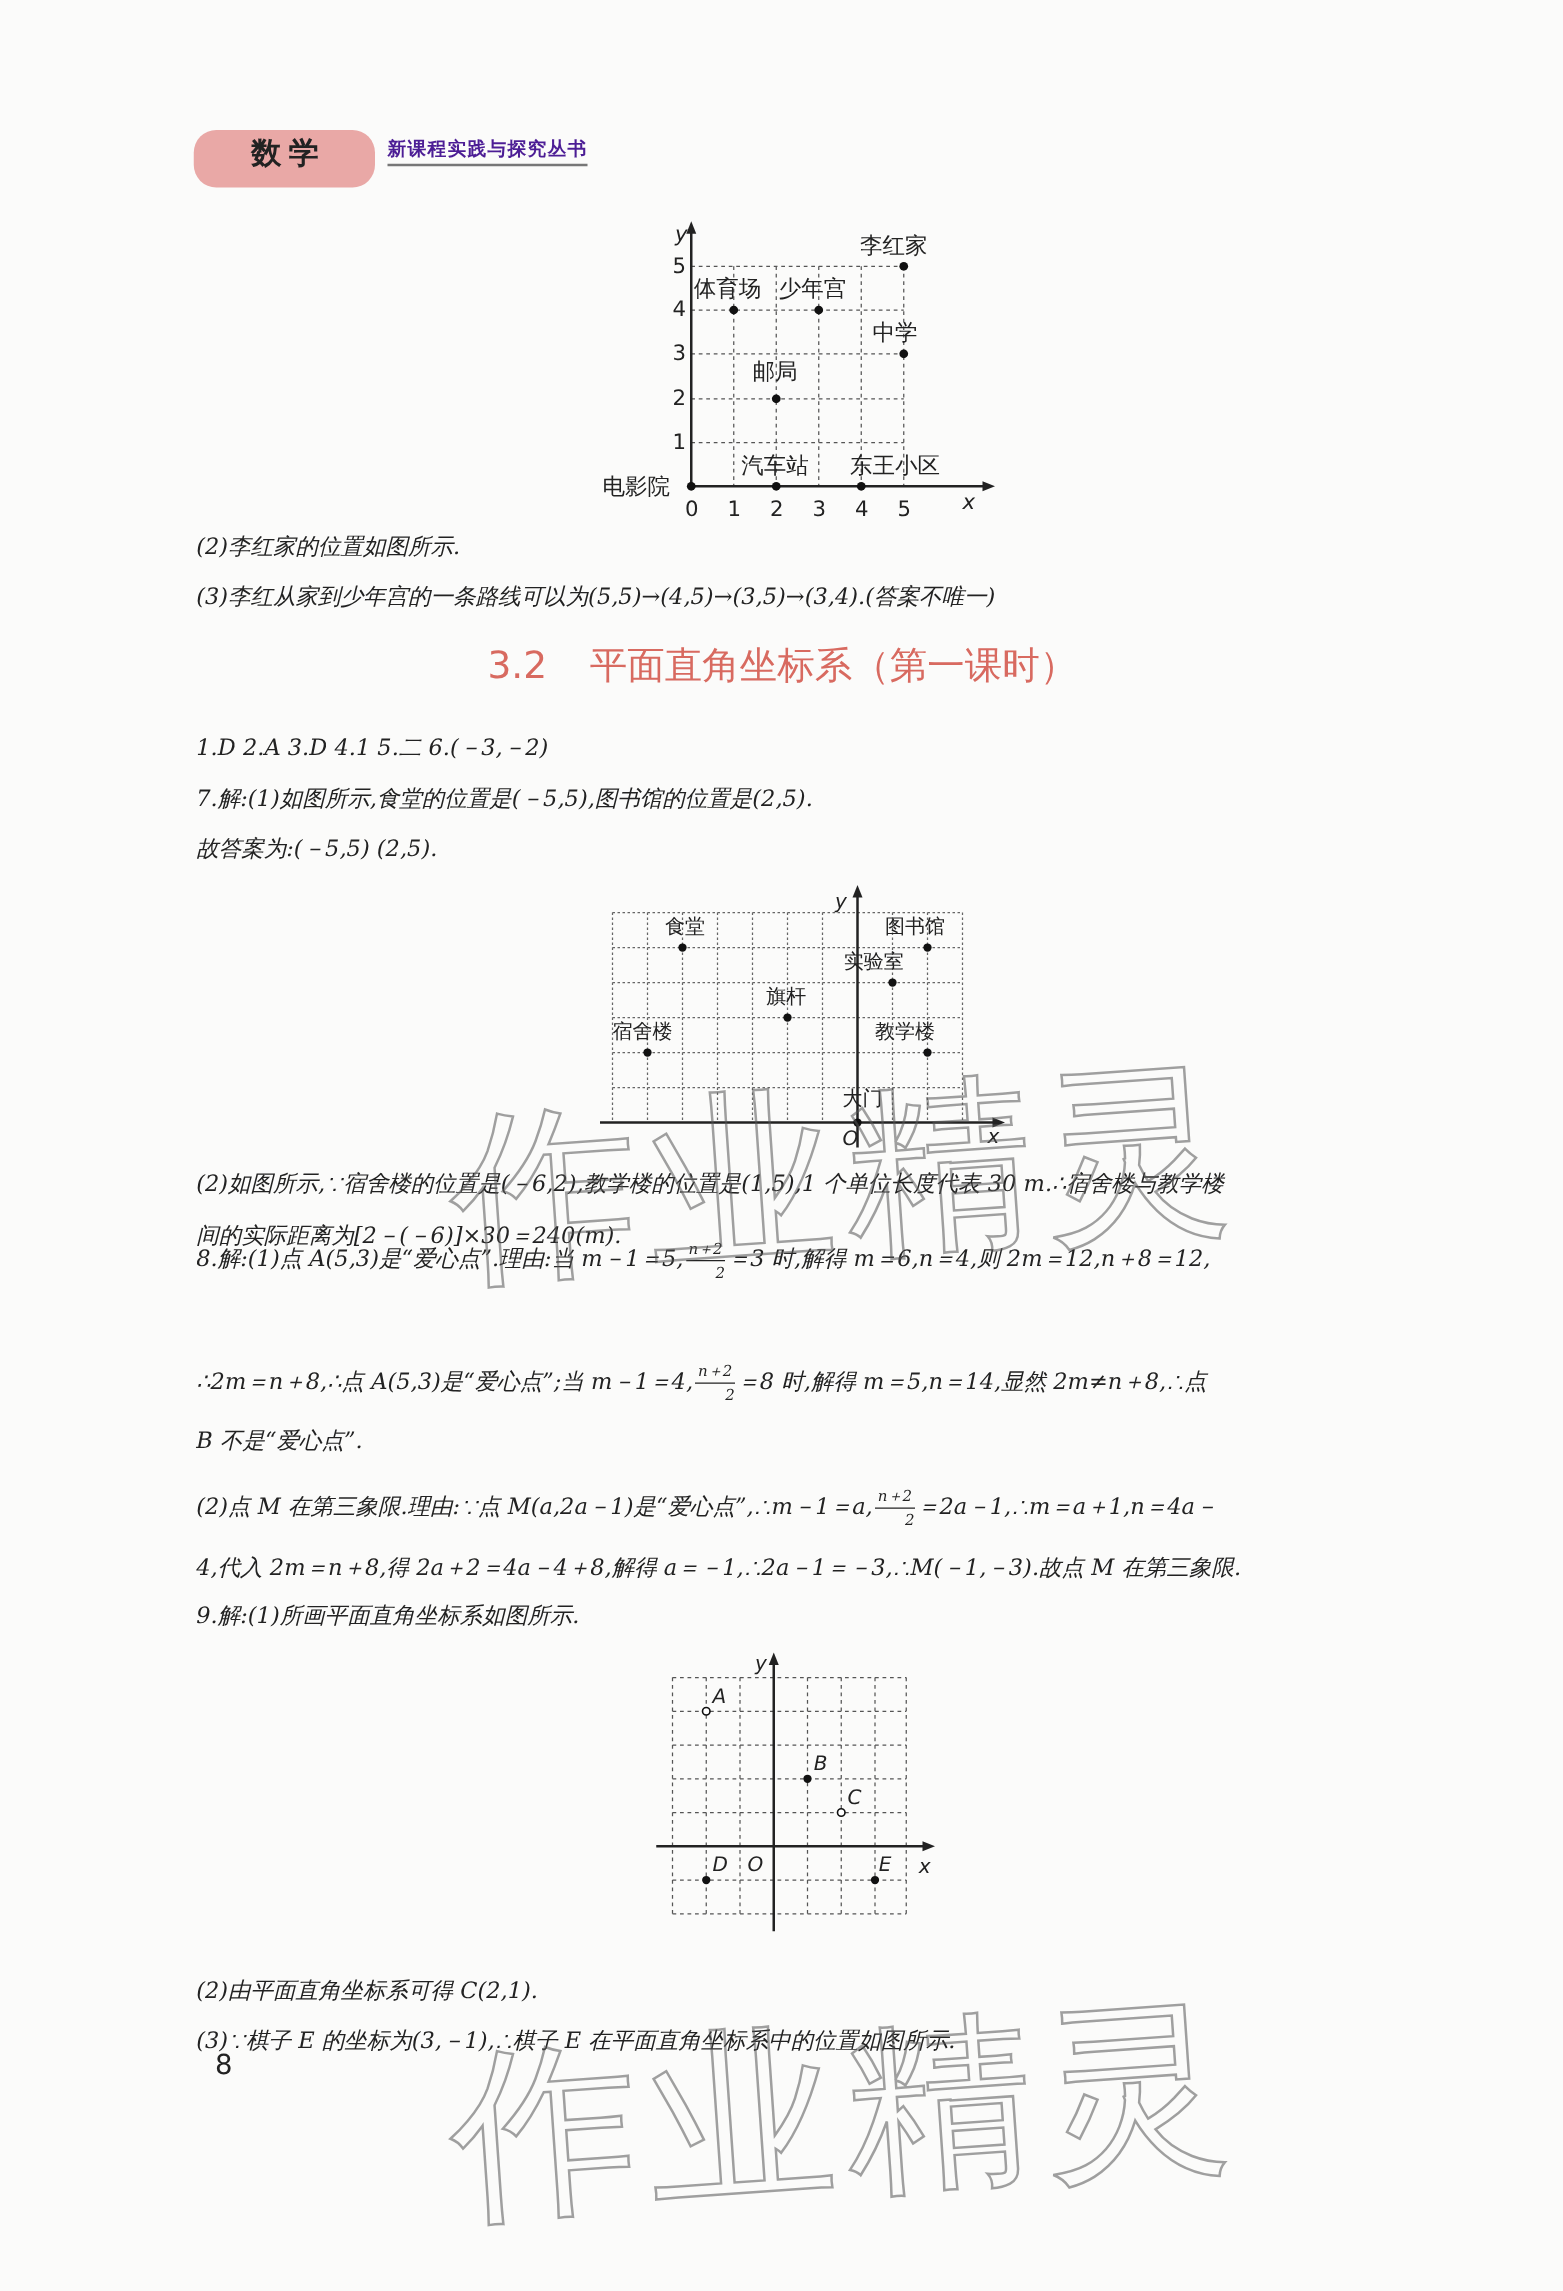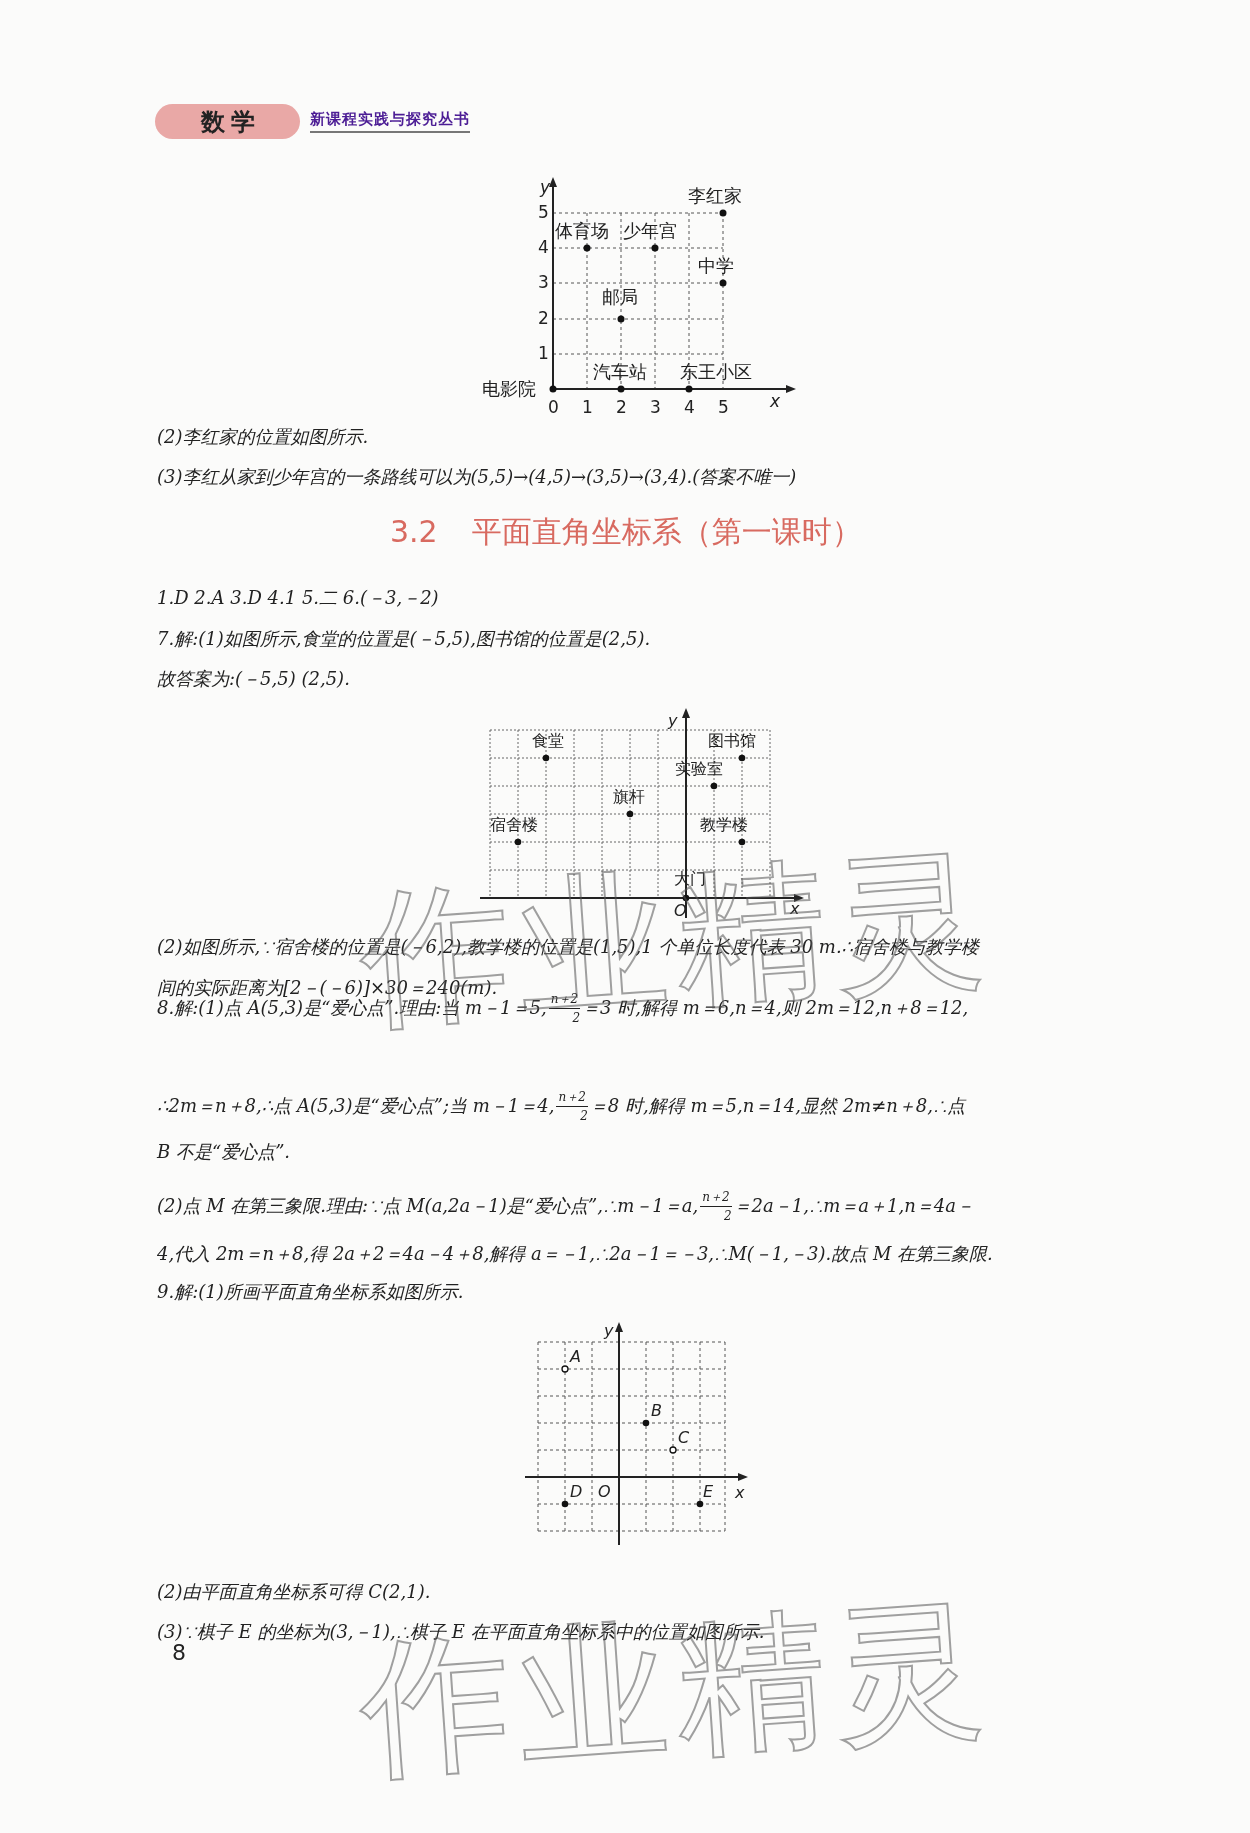--- a/index.html
+++ b/index.html
@@ -1,19 +1,19 @@
 <!DOCTYPE html>
 <html><head>
 <meta charset="utf-8">
 <style>
   html,body{margin:0;padding:0;}
   body{width:1250px;height:1833px;background:#fbfbfa;position:relative;overflow:hidden;
        font-family:"DejaVu Serif","Liberation Serif",serif;color:#222;}
   .abs{position:absolute;}
-  .hdr-pill{left:155px;top:104px;width:145px;height:35px;border-radius:18px;background:#e9a8a6;}
+  .hdr-pill{left:155px;top:104px;width:145px;height:46px;border-radius:18px;background:#e9a8a6;}
   .hdr-pill span{position:absolute;left:46px;top:2px;font-family:"DejaVu Sans",sans-serif;font-weight:bold;font-size:24px;color:#222;letter-spacing:6px;}
   .hdr-sub{left:310px;top:110px;font-size:15px;font-weight:bold;color:#4c1d95;border-bottom:2px solid #777;padding-bottom:2px;letter-spacing:1px;}
   .line{font-size:18px;white-space:nowrap;left:157px;font-style:italic;}
   .title{left:390px;top:512px;font-family:"DejaVu Sans",sans-serif;font-size:30px;color:#d86a60;white-space:nowrap;text-align:right;}
   .title .num{margin-right:34px;font-weight:normal;}
   .pageno{left:172px;top:1640px;font-family:"DejaVu Sans",sans-serif;font-size:22px;}
   .frac{display:inline-block;vertical-align:middle;text-align:right;font-size:12px;line-height:18px;margin:0 2px;}
   .frac .n{display:block;border-bottom:1px solid #222;padding:0 2px;}
   .frac .d{display:block;}
   svg text{font-family:"DejaVu Sans",sans-serif;}

